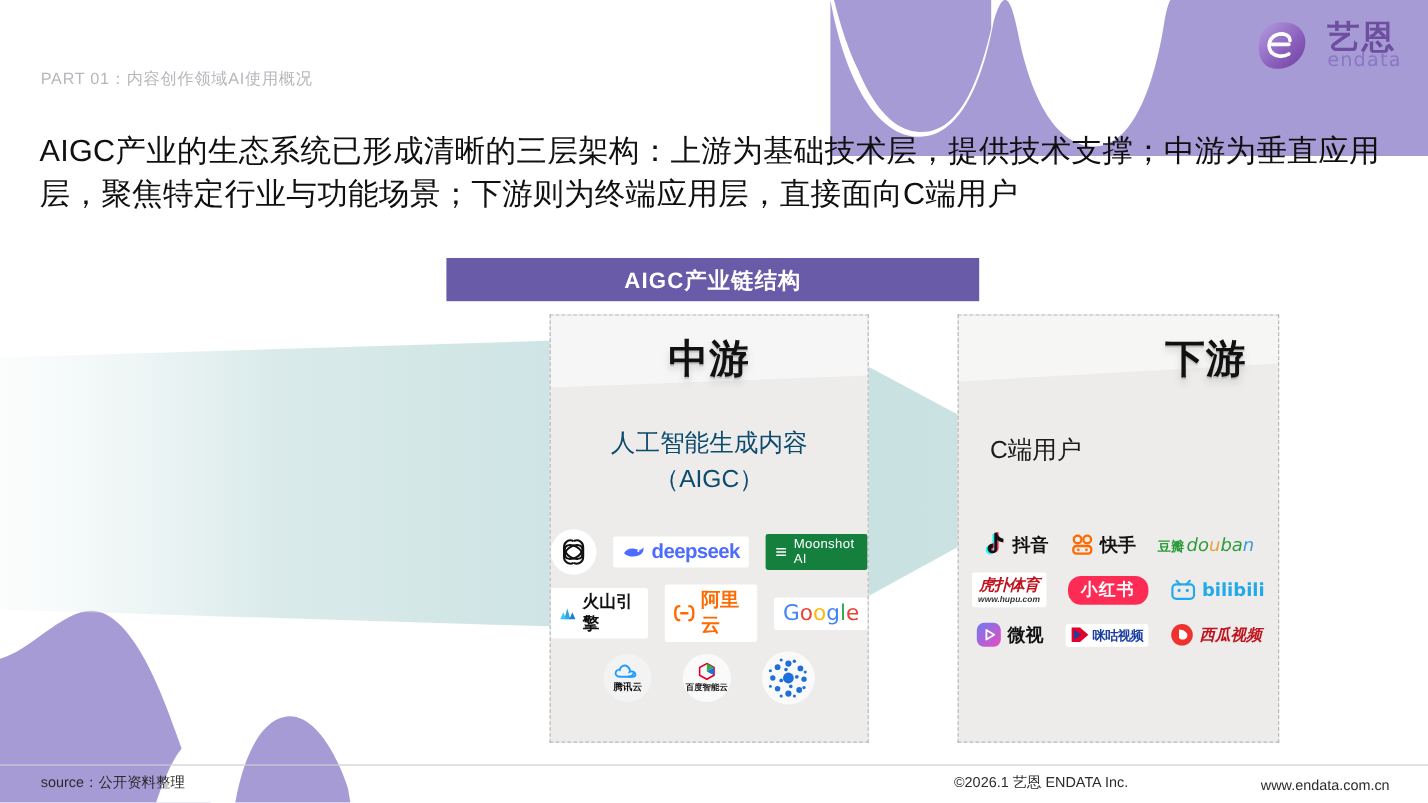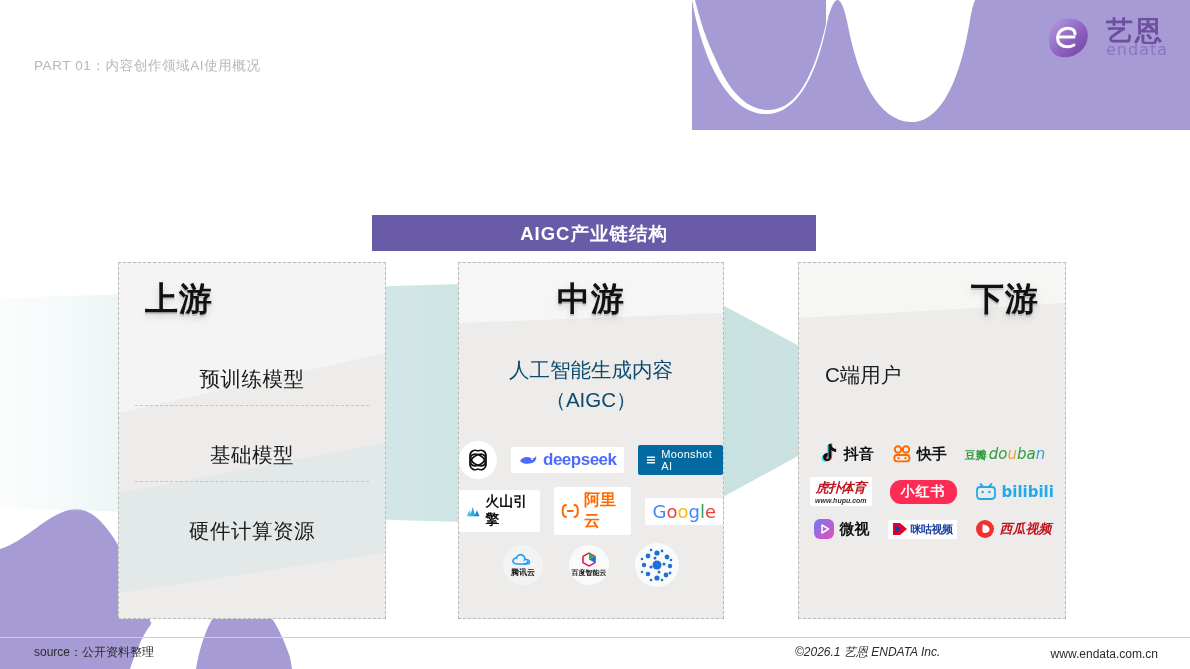--- a/index.html
+++ b/index.html
@@ -56,37 +56,37 @@
 
   .mid-title{position:absolute;left:0;width:100%;text-align:center;font-size:20.5px;color:#0c4a6e;line-height:30px;}
   .down-title{position:absolute;left:26px;top:98px;font-size:20.5px;color:#1b1b1b;}
 
   
   .logo-grid{position:absolute;left:0;width:100%;display:flex;flex-direction:column;gap:8px;align-items:center;}
   .logo-row{display:flex;justify-content:center;gap:14px;}
   .logo-cell{display:flex;align-items:center;justify-content:center;}
 
   .chip{display:flex;align-items:center;gap:5px;background:#fff;padding:3px 7px;border-radius:2px;}
-  .chip.dark{background:#0369a1;}
+  .chip.dark{background:#15803d;}
   .chip.plain{background:transparent;padding:0;}
   .circle{width:38px;height:38px;border-radius:50%;background:#fff;display:flex;align-items:center;justify-content:center;}
 
   .lbl-cn{font-size:14px;font-weight:bold;color:#111;letter-spacing:0;}
   .lbl-w{color:#fff;font-size:11px;letter-spacing:.3px;}
   .lbl-blue{color:#4D6BFE;font-size:17px;font-weight:bold;letter-spacing:-.5px;}
   .lbl-orange{color:#FF6A00;font-size:16px;font-weight:bold;}
 
   .tiny{font-size:7px;color:#333;letter-spacing:0;}
   .pill{background:#FE2C55;color:#fff;font-size:14px;font-weight:bold;border-radius:11px;padding:3px 11px;letter-spacing:1px;}
 
   
   .footer-line{position:absolute;left:0;right:0;bottom:31px;border-top:1px solid #CFCFCF;}
   .foot{position:absolute;bottom:8px;font-size:12px;color:#2b2b2b;}
   .foot-left{left:34px;}
-  .foot-mid{left:795px;font-style:italic;}
+  .foot-mid{left:795px;}
   .foot-right{right:32px;}
 </style>
 </head>
 <body>
 
 <div class="slide">
 
   <svg class="deco deco-top" viewBox="0 0 720 130" preserveAspectRatio="none">
     <path d="M225,0 C238,52 258,96 290,98 C322,100 335,60 345,22 C352,-4 356,-8 360,0 L360,0 Z
              M228,0 C240,58 262,108 296,110 C330,112 346,66 356,24 L356,0 Z" fill="#A79BD6"></path>
@@ -130,37 +130,26 @@
       </svg>
     </div>
     <div class="brand-txt">
       <div class="brand-cn">艺恩</div>
       <div class="brand-en">endata</div>
     </div>
   </div>
 
   <div class="eyebrow">PART 01：内容创作领域AI使用概况</div>
 
+  <div class="headline">AIGC产业的生态系统已形成清晰的三层架构：上游为基础技术层，提供技术支撑；中游为垂直应用层，聚焦特定行业与功能场景；下游则为终端应用层，直接面向C端用户</div>
 
   <div class="banner">
     <span>AIGC产业链结构</span>
   </div>
 
-  <div class="col col-up">
-    <svg class="col-sheen" viewBox="0 0 266 355" preserveAspectRatio="none">
-      <path d="M0,0 L266,0 L266,90 L0,150 Z" fill="#ffffff" opacity="0.45"></path>
-      <path d="M0,230 L266,180 L266,290 L0,330 Z" fill="#D8E7E7" opacity="0.45"></path>
-    </svg>
-    <div class="col-head head-left">上游</div>
-    <div class="col-item" style="top:102px">预训练模型</div>
-    <div class="divider" style="top:142px"></div>
-    <div class="col-item" style="top:178px">基础模型</div>
-    <div class="divider" style="top:218px"></div>
-    <div class="col-item" style="top:254px">硬件计算资源</div>
-  </div>
 
   <div class="col col-mid">
     <svg class="col-sheen" viewBox="0 0 264 355" preserveAspectRatio="none">
       <path d="M0,0 L264,0 L264,50 L0,60 Z" fill="#ffffff" opacity="0.55"></path>
     </svg>
     <div class="col-head head-center">中游</div>
     <div class="mid-title" style="top:92px">人工智能生成内容</div>
     <div class="mid-title" style="top:122px">（AIGC）</div>
 
     <div class="logo-grid" style="top:178px">

